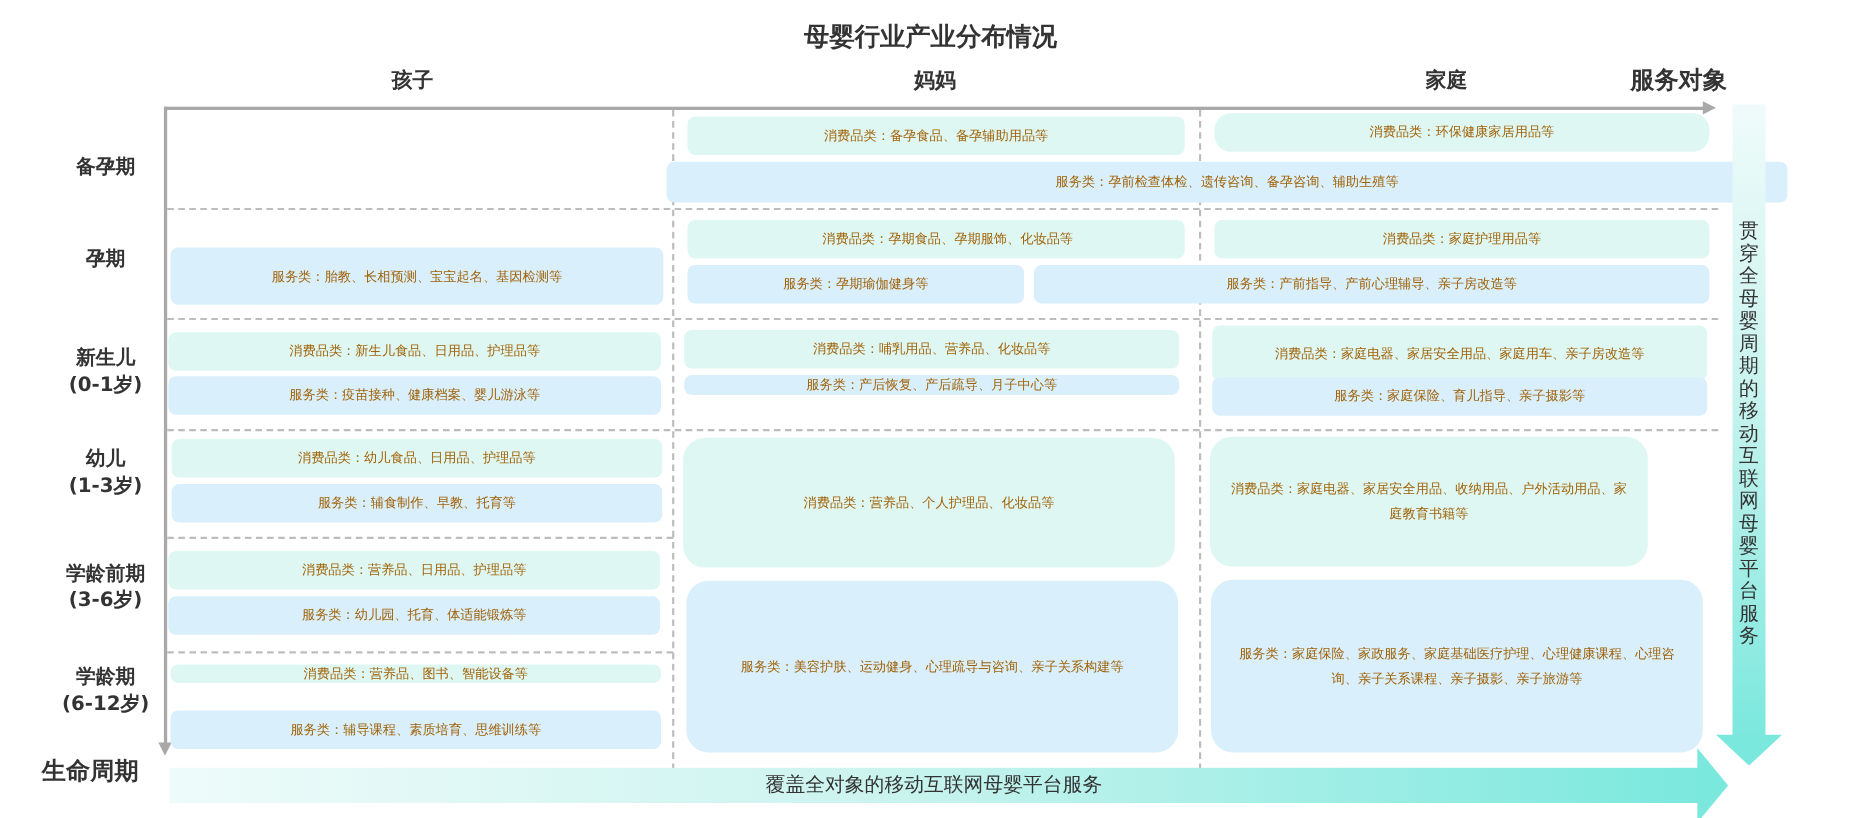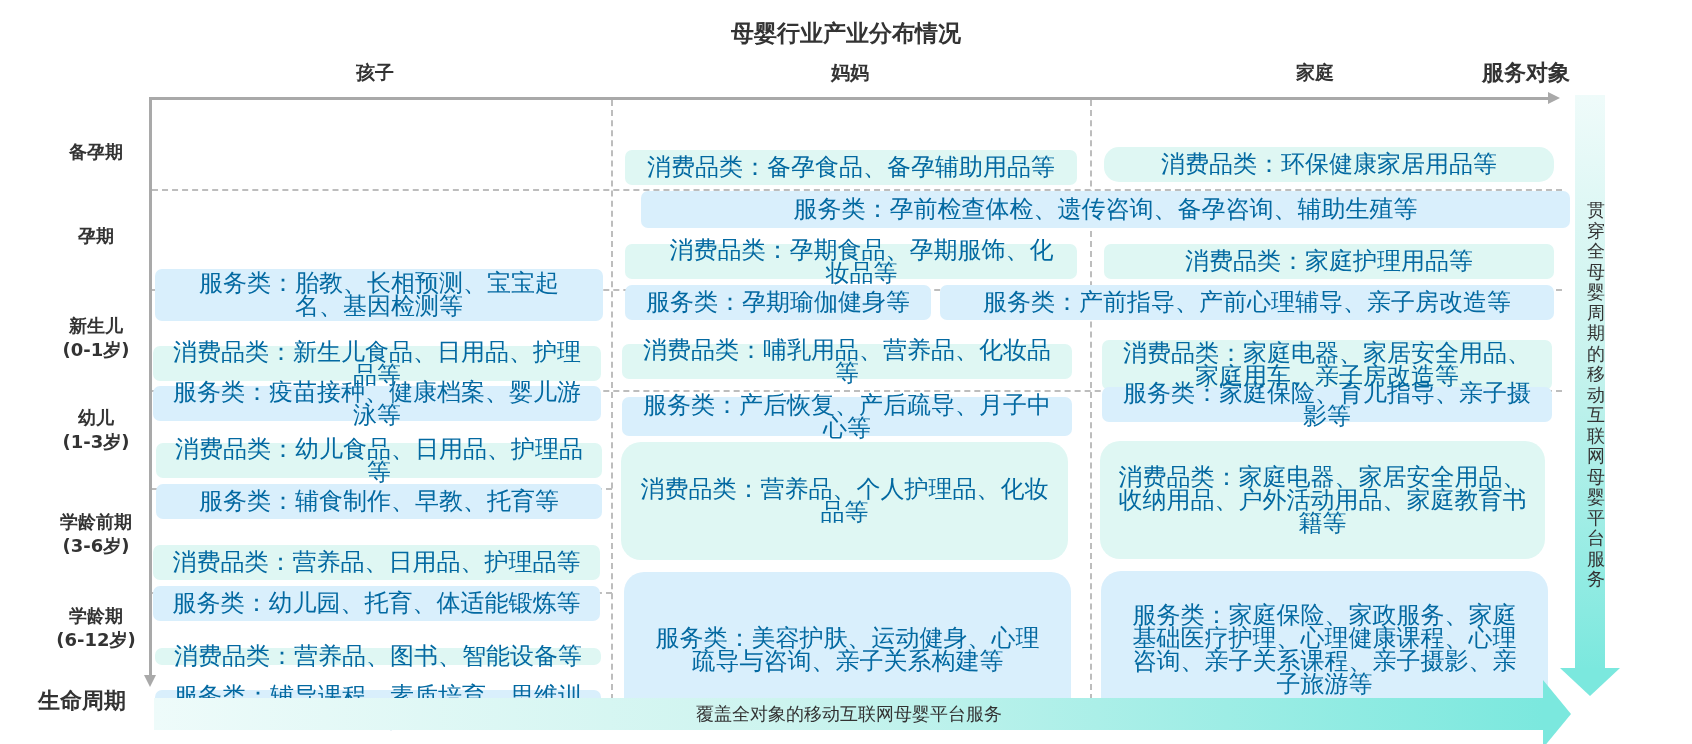--- a/index.html
+++ b/index.html
@@ -6,36 +6,36 @@
   body { width:1692px; height:744px; position:relative; overflow:hidden;
          font-family:"DejaVu Sans","Liberation Sans",sans-serif; color:#555; }
   .abs { position:absolute; }
   .title { left:0; width:1692px; top:18px; text-align:center; font-size:23px; font-weight:bold; color:#333; }
   .colhdr { top:60px; font-size:19px; font-weight:bold; color:#333; text-align:center; }
   .axislabel { font-size:22px; font-weight:bold; color:#333; }
   .rowlbl { left:40px; width:112px; text-align:center; font-size:18px; font-weight:bold; color:#333; line-height:24px; }
   .hline { height:0; border-top:2px dashed #bdbdbd; }
   .vline { width:0; border-left:2px dashed #bdbdbd; }
   .box { display:flex; align-items:center; justify-content:center; text-align:center;
-         font-size:24px; line-height:23px; color:#0369a1; border-radius:7px; box-sizing:border-box; padding:0 12px;margin-top:44px; }
+         font-size:12px; line-height:23px; color:#a16207; border-radius:7px; box-sizing:border-box; padding:0 12px; }
   .c { background:#dff7f3; }
   .s { background:#d9effc; }
   .big { border-radius:20px; }
   .axis-h { left:150px; top:97px; width:1400px; height:3px; background:#a9a9a9; }
   .axis-h-head { left:1548px; top:92px; width:0; height:0; border-top:6px solid transparent; border-bottom:6px solid transparent; border-left:12px solid #a9a9a9; }
   .axis-v { left:149px; top:97px; width:3px; height:580px; background:#a9a9a9; }
   .axis-v-head { left:144px; top:675px; width:0; height:0; border-left:6px solid transparent; border-right:6px solid transparent; border-top:12px solid #a9a9a9; }
   .harrow { left:154px; top:698px; width:1390px; height:32px;
             background:linear-gradient(to right,#eefbfa,#cdf4ef 45%,#7be8de); }
   .harrow-head { left:1543px; top:680px; width:0; height:0; border-top:34px solid transparent; border-bottom:34px solid transparent; border-left:28px solid #7be8de; }
   .harrow-text { left:154px; width:1390px; top:700px; height:28px; line-height:28px; text-align:center; font-size:18px; color:#333; }
   .varrow { left:1575px; top:95px; width:30px; height:575px;
             background:linear-gradient(to bottom,#effbfa,#c9f3ee 45%,#7be8de); }
   .varrow-head { left:1560px; top:668px; width:0; height:0; border-left:30px solid transparent; border-right:30px solid transparent; border-top:28px solid #7be8de; }
-  .varrow-text { left:1575px; width:30px; top:200px; text-align:right; font-size:18px; line-height:20.5px; color:#333; }
+  .varrow-text { left:1575px; width:30px; top:200px; text-align:center; font-size:18px; line-height:20.5px; color:#333; }
 </style>
 </head>
 <body>
 
 <div class="abs title">母婴行业产业分布情况</div>
 <div class="abs colhdr" style="left:275px;width:200px;">孩子</div>
 <div class="abs colhdr" style="left:750px;width:200px;">妈妈</div>
 <div class="abs colhdr" style="left:1215px;width:200px;">家庭</div>
 <div class="abs axislabel" style="left:1482px;top:58px;">服务对象</div>
 <div class="abs axislabel" style="left:38px;top:686px;">生命周期</div>
@@ -71,47 +71,47 @@
   <div>学龄前期</div>
   <div>(3-6岁)</div>
 </div>
 <div class="abs rowlbl" style="top:604px;">
   <div>学龄期</div>
   <div>(6-12岁)</div>
 </div>
 
 <div class="abs box c" style="left:625px;top:106px;width:452px;height:35px;">消费品类：备孕食品、备孕辅助用品等</div>
 <div class="abs box c" style="left:1104px;top:103px;width:450px;height:35px;border-radius:15px;">消费品类：环保健康家居用品等</div>
-<div class="abs box s" style="left:641px;top:147px;width:929px;height:37px;">服务类：孕前检查体检、遗传咨询、备孕咨询、辅助生殖等</div>
+<div class="abs box s" style="left:606px;top:147px;width:1019px;height:37px;">服务类：孕前检查体检、遗传咨询、备孕咨询、辅助生殖等</div>
 
 <div class="abs box s" style="left:155px;top:225px;width:448px;height:52px;padding:0 24px;">服务类：胎教、长相预测、宝宝起名、基因检测等</div>
 <div class="abs box c" style="left:625px;top:200px;width:452px;height:35px;padding-left:33px;">消费品类：孕期食品、孕期服饰、化妆品等</div>
 <div class="abs box c" style="left:1104px;top:200px;width:450px;height:35px;">消费品类：家庭护理用品等</div>
 <div class="abs box s" style="left:625px;top:241px;width:306px;height:35px;">服务类：孕期瑜伽健身等</div>
 <div class="abs box s" style="left:940px;top:241px;width:614px;height:35px;">服务类：产前指导、产前心理辅导、亲子房改造等</div>
 
 <div class="abs box c" style="left:153px;top:302px;width:448px;height:35px;">消费品类：新生儿食品、日用品、护理品等</div>
 <div class="abs box s" style="left:153px;top:342px;width:448px;height:35px;">服务类：疫苗接种、健康档案、婴儿游泳等</div>
 <div class="abs box c" style="left:622px;top:300px;width:450px;height:35px;">消费品类：哺乳用品、营养品、化妆品等</div>
-<div class="abs box s" style="left:622px;top:353px;width:450px;height:39px;">服务类：产后恢复、产后疏导、月子中心等</div>
+<div class="abs box s" style="left:622px;top:341px;width:450px;height:18px;">服务类：产后恢复、产后疏导、月子中心等</div>
 <div class="abs box c" style="left:1102px;top:296px;width:450px;height:50px;padding:0 18px;">消费品类：家庭电器、家居安全用品、家庭用车、亲子房改造等</div>
 <div class="abs box s" style="left:1102px;top:343px;width:450px;height:35px;">服务类：家庭保险、育儿指导、亲子摄影等</div>
 
 <div class="abs box c" style="left:156px;top:399px;width:446px;height:35px;">消费品类：幼儿食品、日用品、护理品等</div>
 <div class="abs box s" style="left:156px;top:440px;width:446px;height:35px;">服务类：辅食制作、早教、托育等</div>
 
 <div class="abs box c" style="left:153px;top:501px;width:447px;height:35px;">消费品类：营养品、日用品、护理品等</div>
 <div class="abs box s" style="left:153px;top:542px;width:447px;height:35px;">服务类：幼儿园、托育、体适能锻炼等</div>
 
 <div class="abs box c" style="left:155px;top:604px;width:446px;height:17px;">消费品类：营养品、图书、智能设备等</div>
 <div class="abs box s" style="left:155px;top:646px;width:446px;height:35px;">服务类：辅导课程、素质培育、思维训练等</div>
 
 <div class="abs box c big" style="left:621px;top:398px;width:447px;height:118px;">消费品类：营养品、个人护理品、化妆品等</div>
 <div class="abs box s big" style="left:624px;top:528px;width:447px;height:156px;padding:0 24px;">服务类：美容护肤、运动健身、心理疏导与咨询、亲子关系构建等</div>
-<div class="abs box c big" style="left:1100px;top:397px;width:445px;height:118px;padding:0 18px;">消费品类：家庭电器、家居安全用品、收纳用品、户外活动用品、家庭教育书籍等</div>
+<div class="abs box c big" style="left:1100px;top:397px;width:398px;height:118px;padding:0 18px;">消费品类：家庭电器、家居安全用品、收纳用品、户外活动用品、家庭教育书籍等</div>
 <div class="abs box s big" style="left:1101px;top:527px;width:447px;height:157px;padding:0 20px;">服务类：家庭保险、家政服务、家庭基础医疗护理、心理健康课程、心理咨询、亲子关系课程、亲子摄影、亲子旅游等</div>
 
 <div class="abs harrow"></div>
 <div class="abs harrow-head"></div>
 <div class="abs harrow-text">覆盖全对象的移动互联网母婴平台服务</div>
 
 <div class="abs varrow"></div>
 <div class="abs varrow-head"></div>
 <div class="abs varrow-text">贯穿全母婴周期的移动互联网母婴平台服务</div>
 

